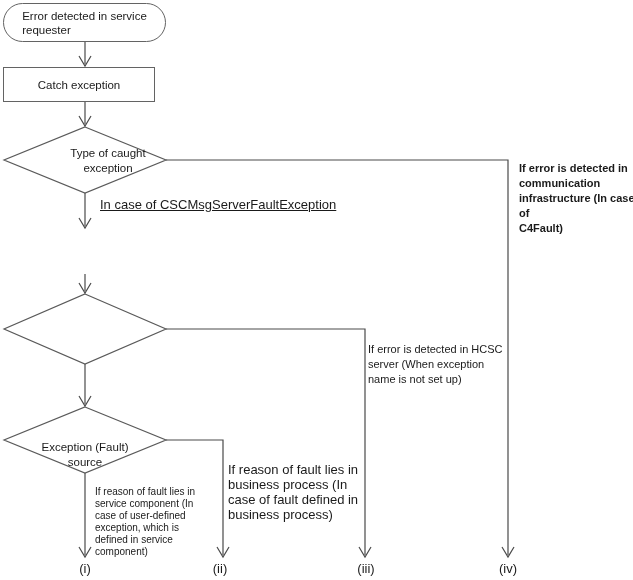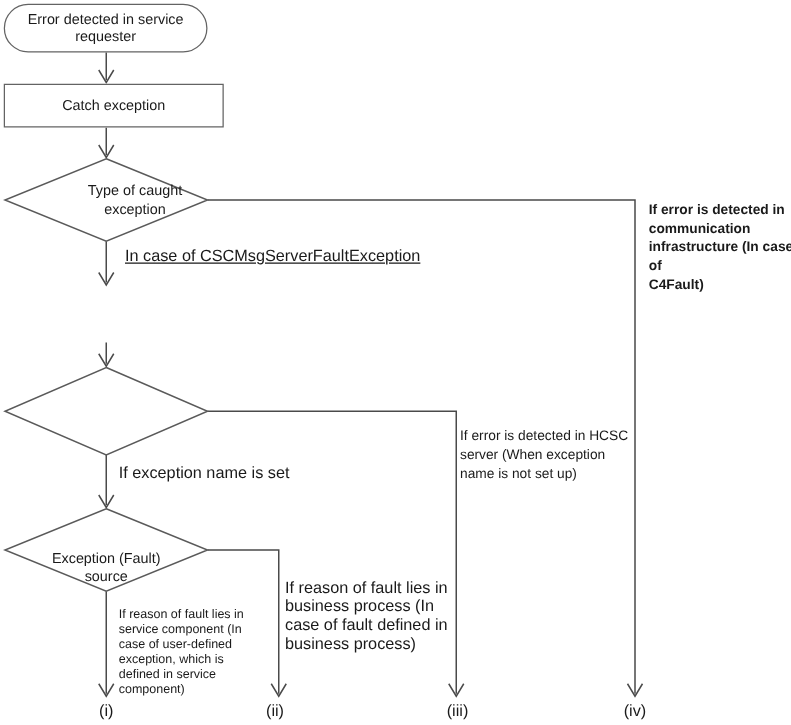--- a/index.html
+++ b/index.html
@@ -3,21 +3,21 @@
 <meta charset="utf-8">
 <style>
   html,body{margin:0;padding:0;background:#fff;}
   #stage{
     position:relative;width:633px;height:580px;background:#ffffff;
     font-family:"Liberation Sans",sans-serif;color:#1a1a1a;overflow:hidden;
   }
   #wires{position:absolute;left:0;top:0;width:633px;height:580px;}
   .node{
     position:absolute;display:flex;align-items:center;justify-content:center;
-    text-align:center;font-size:11.5px;line-height:14px;white-space:pre-line;
+    font-size:11.5px;line-height:14px;white-space:pre-line;
     box-sizing:border-box;background:#ffffff;border:1px solid #636363;
   }
   .stadium{border-radius:20px;}
   .dtext{
     position:absolute;text-align:center;font-size:11.5px;line-height:15px;
     white-space:pre-line;background:transparent;
   }
   .ml{position:absolute;white-space:pre-line;line-height:15px;}
   .lbl13{font-size:13px;}
   .lbl11{font-size:11px;line-height:15px;}
@@ -63,33 +63,32 @@
     <polygon class="shape" points="85,127 166,160 85,193 4,160"></polygon>
     <polygon class="shape" points="85,294 166,329 85,364 4,329"></polygon>
     <polygon class="shape" points="85,407 166,440 85,473 4,440"></polygon>
   </svg>
 
   <div class="node stadium" style="left:3px;top:3px;width:163px;height:39px;">
     <span>Error detected in service
 requester</span>
   </div>
 
-  <div class="node" style="left:3px;top:67px;width:176px;height:35px;">
+  <div class="node" style="left:3px;top:67px;width:152px;height:35px;">
     <span>Catch exception</span>
   </div>
 
 
   <div class="dtext" style="left:0;top:146px;width:170px;margin-left:23px;">Type of caught
 exception</div>
   <div class="dtext" style="left:0;top:440px;width:170px;">Exception (Fault)
 source</div>
 
   <div class="ml lbl13" style="left:100px;top:197px;text-decoration:underline;">In case of CSCMsgServerFaultException</div>
 
-  <div class="ml lbl13" style="left:95px;top:370px;">If exception name is set</div>
 
   <div class="ml lbl11" style="left:519px;top:161px;width:122px;font-weight:bold;">If error is detected in
 communication
 infrastructure (In case of
 C4Fault)</div>
 
   <div class="ml lbl11" style="left:368px;top:342px;width:160px;">If error is detected in HCSC
 server (When exception
 name is not set up)</div>
 

